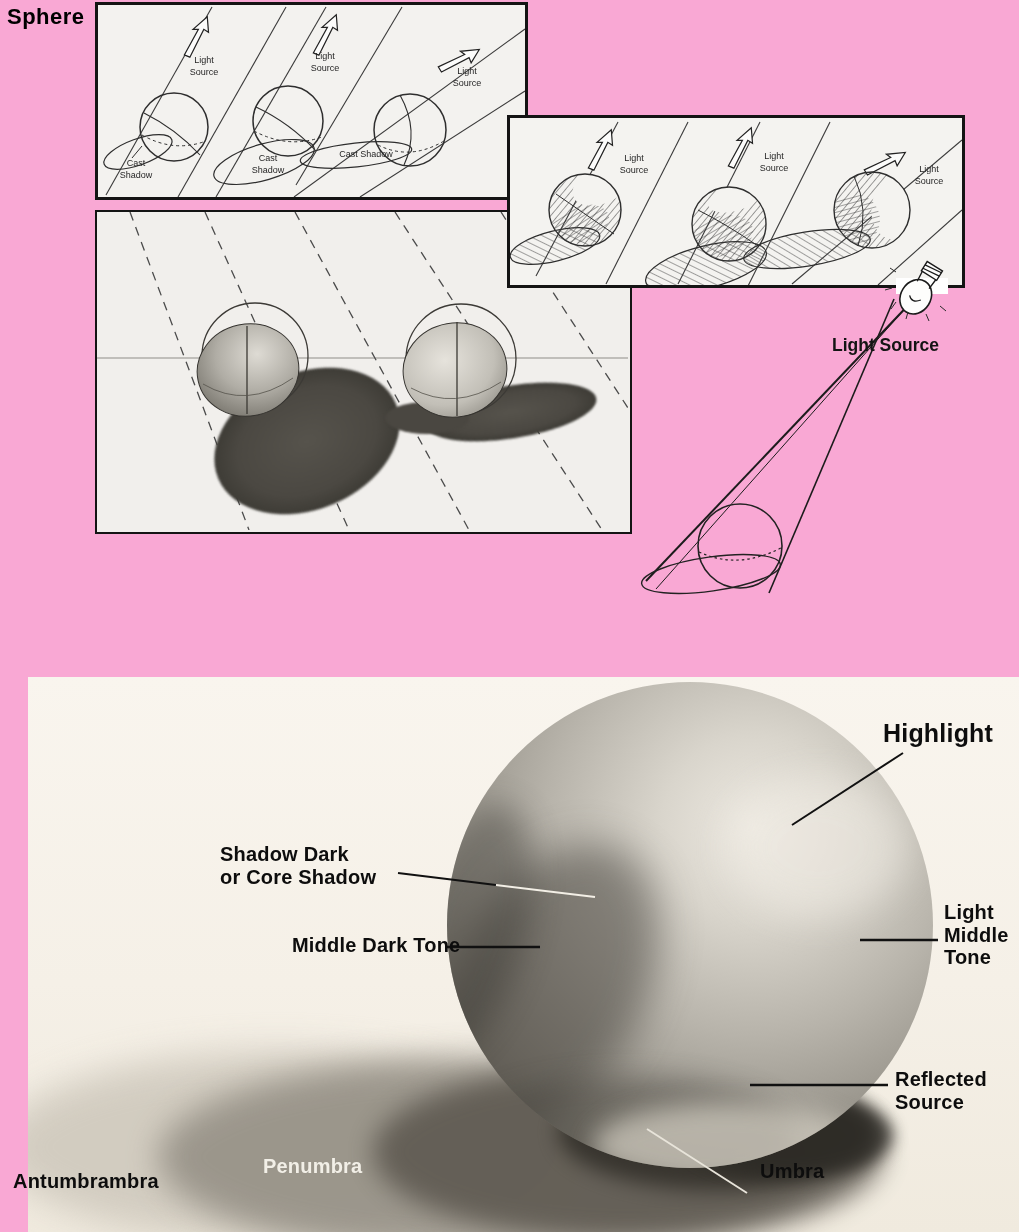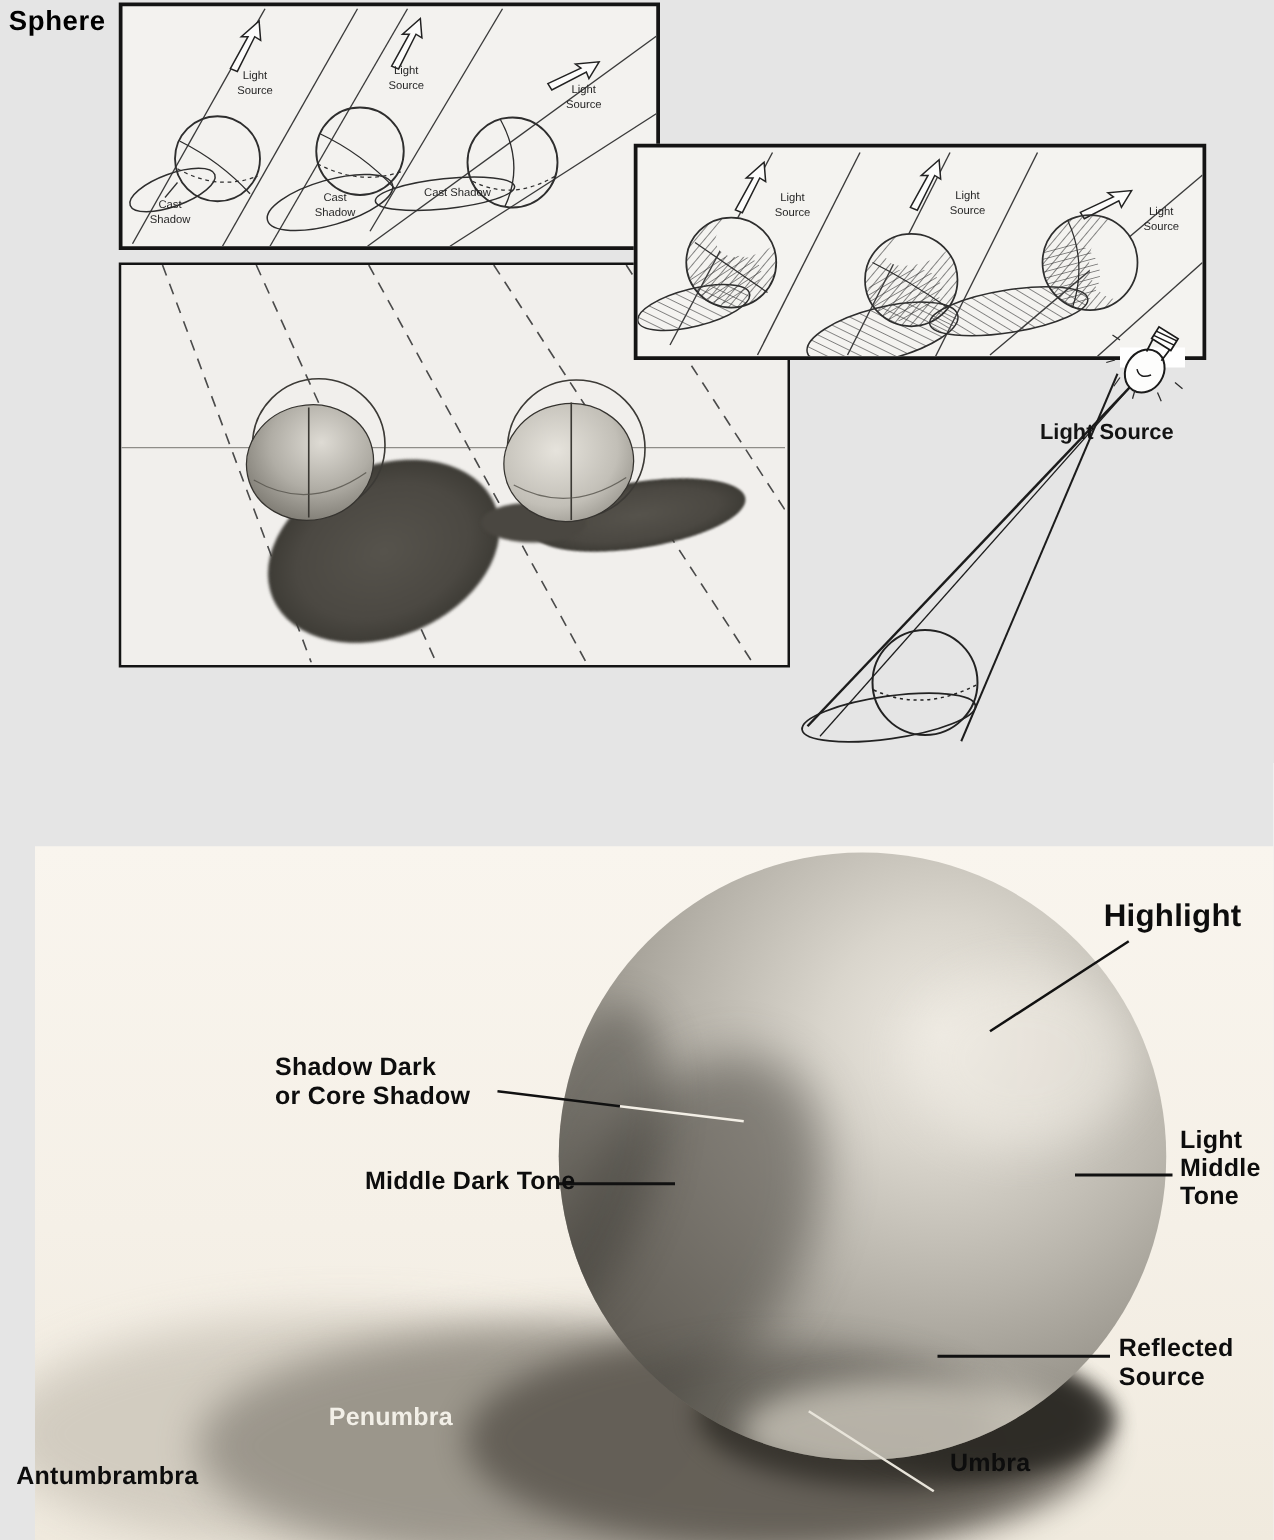--- a/index.html
+++ b/index.html
@@ -1,16 +1,16 @@
 <!DOCTYPE html>
 <html><head>
 <meta charset="utf-8">
 <style>
   html,body{margin:0;padding:0;background:#ffffff;}
-  #canvas{position:relative;width:1019px;height:1232px;background:#e5e5e5;overflow:hidden;
+  #canvas{position:relative;width:1019px;height:1232px;background:#f9a8d4;overflow:hidden;
           font-family:"Liberation Sans",sans-serif;}
   .panel{position:absolute;box-sizing:border-box;border:3px solid #141414;}
   .panel svg{position:absolute;left:0;top:0;}
   .slabel{position:absolute;font:400 9px/1.3 "Liberation Sans",sans-serif;color:#262626;
           text-align:center;white-space:pre-line;}
   .blabel{position:absolute;font:700 20px/1.13 "Liberation Sans",sans-serif;color:#0d0d0d;
           white-space:pre-line;letter-spacing:0.2px;}
   .title{position:absolute;left:7px;top:5px;font:700 22px/1.1 "Liberation Sans",sans-serif;
          color:#000;letter-spacing:0.5px;}
   #ray-panel{left:95px;top:2px;width:433px;height:198px;background:#f3f2ef;z-index:2;}
@@ -18,21 +18,21 @@
                border-width:2.5px;}
   #hatched-panel{left:507px;top:115px;width:458px;height:173px;background:#f4f3f0;z-index:3;}
   #bulb{position:absolute;left:884px;top:244px;width:76px;height:78px;z-index:5;}
   #cone{position:absolute;left:598px;top:293px;width:421px;height:337px;z-index:1;}
   #cone-label{position:absolute;font:700 17.5px/1.1 "Liberation Sans",sans-serif;color:#141414;}
   #photo{position:absolute;left:28px;top:677px;width:991px;height:555px;overflow:hidden;
          background:linear-gradient(180deg,#f9f5ee 0%,#f5f0e7 55%,#f0eade 100%);z-index:1;}
   #photo svg{position:absolute;left:0;top:0;}
   #photo .blabel{z-index:4;}
   #antumbra-label{position:absolute;left:13px;top:1170px;z-index:6;}
-  .white-label{color:#f2efe7;}
+  .white-label{color:#f2efe7;margin-top:32px;}
 </style>
 </head>
 <body>
 
 <div id="canvas">
 
   <div class="title">Sphere</div>
 
   <div id="ray-panel" class="panel">
     <svg width="427" height="192" viewBox="0 0 427 192">

